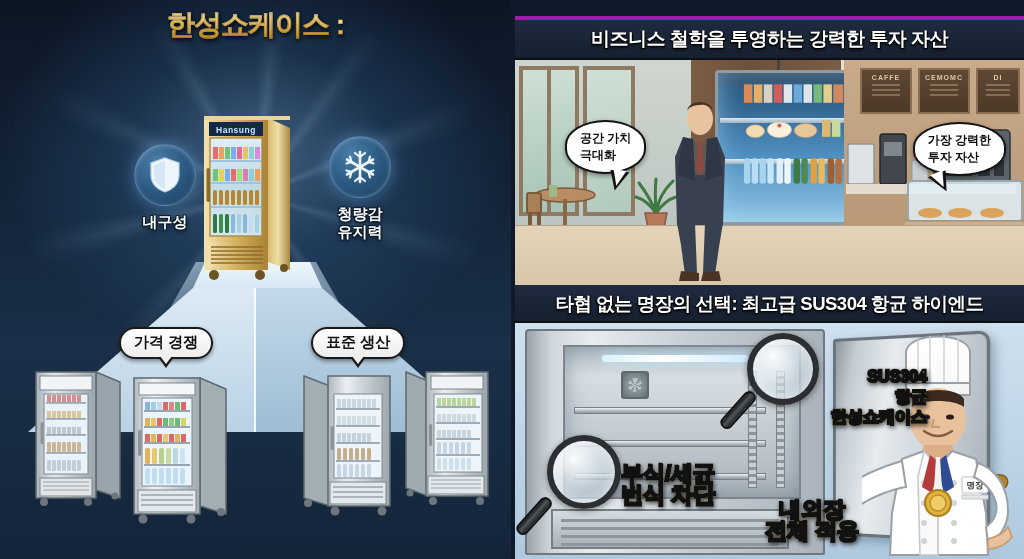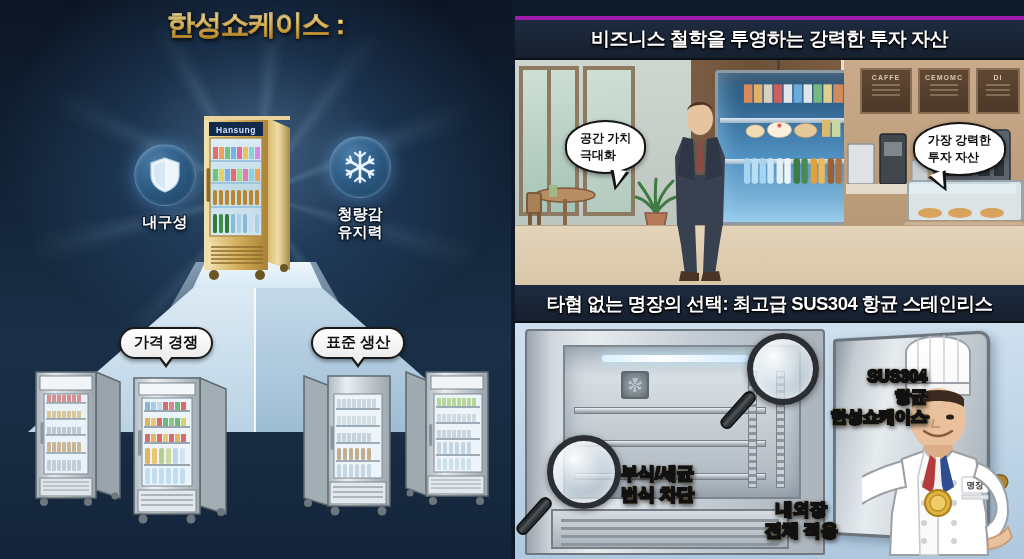--- a/index.html
+++ b/index.html
@@ -237,21 +237,21 @@
      position:absolute; width:13px; height:46px; background:linear-gradient(90deg,#15181a,#50565b 45%,#1d2124);
      border-radius:6px; border:2px solid #111;
   }
   #mag-1{ left:32px; top:112px; width:74px; }
   #mag-1 .handle{ left:-4px; bottom:-36px; transform:rotate(42deg); transform-origin:top center;}
   #mag-2{ left:232px; top:10px; width:72px; }
   #mag-2 .handle{ left:0px; bottom:-34px; transform:rotate(42deg); transform-origin:top center;}
 
   .gold-txt{
     position:absolute; z-index:15; text-align:center;
-    font-size:17px; font-weight:bold; line-height:21px; white-space:nowrap;
+    font-size:22px; font-weight:bold; line-height:21px; white-space:nowrap;
     color:#ffe9a8;
     background:linear-gradient(180deg,#fff8dc 0%,#ffe08e 45%,#e5b243 100%);
     -webkit-background-clip:text; background-clip:text; -webkit-text-fill-color:transparent;
     -webkit-text-stroke:2.6px #111;
     paint-order:stroke fill;
     filter:drop-shadow(1px 2px 2px rgba(0,0,0,.6));
   }
   #txt-sus{ left:316px; top:44px; font-size:16px; line-height:20px;text-align:right; }
   #txt-corr{ left:106px; top:140px; }
   #txt-full{ left:250px; top:176px; }
@@ -895,21 +895,21 @@
       <div class="sbubble" id="bubble-invest">
         <span>가장 강력한</span><br>
         <span>투자 자산</span>
         <span class="tail"></span>
       </div>
     </div>
   </section>
 
   <section class="panel" id="panel-br">
     <div class="hdr">
-      <span>타협 없는 명장의 선택: 최고급 SUS304 항균 스테인리스</span>
+      <span>타협 없는 명장의 선택: 최고급 SUS304 항균 하이엔드</span>
     </div>
 
     <div id="br-scene">
       <div class="br-body">
         <div class="br-cavity">
           <div class="br-light"></div>
           <div class="br-fan"></div>
           <div class="br-shelf" style="top:40%"></div>
           <div class="br-shelf" style="top:62%"></div>
           <div class="br-shelf" style="top:84%"></div>

